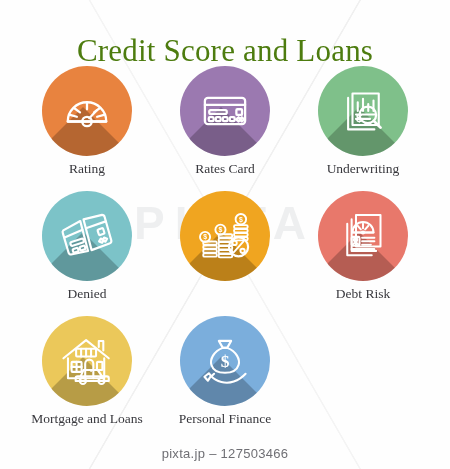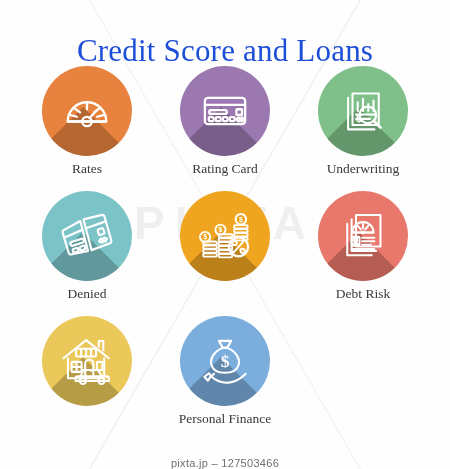--- a/index.html
+++ b/index.html
@@ -37,21 +37,21 @@
     font-family:"Liberation Sans", sans-serif;
     font-size:9px;letter-spacing:3px;
     color:rgba(120,130,140,.16);
     z-index:5;pointer-events:none;user-select:none;
   }
 
   .title{
     position:absolute;top:12px;left:0;right:0;
     text-align:center;
     font-size:31px;
-    color:#1d4ed8;
+    color:#4d7c0f;
     letter-spacing:.2px;
     font-weight:400;
     z-index:7;
   }
 
   .grid{
     position:absolute;
     top:66px;left:18px;
     width:414px;
     display:grid;
@@ -86,24 +86,24 @@
   .label{
     margin-top:6px;
     font-size:13.5px;
     color:#38383d;
     text-align:center;
     line-height:1.1;
     white-space:nowrap;
   }
   .footer{
     position:absolute;
-    left:0;right:0;bottom:0;
+    left:0;right:0;bottom:8px;
     text-align:center;
     font-family:"Liberation Sans", sans-serif;
-    font-size:11px;
+    font-size:13px;
     color:#6f6f74;
     letter-spacing:.3px;
     z-index:7;
   }
 </style>
 </head>
 <body>
 
 <div class="page">
 
@@ -128,21 +128,21 @@
               <path d="M32 22 L32 30"></path>
               <path d="M46.8 28.6 L40 33.6"></path>
               <path d="M12.6 36.4 L20.4 38.6"></path>
               <path d="M51.4 36.4 L43.6 38.6"></path>
               <circle cx="32" cy="44" r="5.4"></circle>
               <path d="M34.6 40.2 L43 31.4"></path>
             </g>
           </svg>
         </div>
       </div>
-      <div class="label">Rates</div>
+      <div class="label">Rating</div>
     </div>
 
     <div class="cell">
       <div class="circle-wrap">
         <div class="circle" style="background:#9B79B0">
           <div class="shadow"></div>
         </div>
         <div class="glyph">
           <svg width="56" height="56" viewBox="0 0 64 64">
             <g fill="none" stroke="#fff" stroke-width="2.6" stroke-linecap="round" stroke-linejoin="round">
@@ -153,21 +153,21 @@
               <rect x="21.5" y="39" width="5.5" height="4.6" rx="1.2"></rect>
               <rect x="29.5" y="39" width="5.5" height="4.6" rx="1.2"></rect>
               <rect x="37.5" y="39" width="5.5" height="4.6" rx="1.2"></rect>
               <rect x="45" y="30" width="6.5" height="6.5" rx="1.2"></rect>
               <path d="M47.5 39.2 L50.2 41.6 L47.5 44 L44.8 41.6 Z"></path>
               <path d="M51.2 39.2 L53.9 41.6 L51.2 44 L48.5 41.6 Z"></path>
             </g>
           </svg>
         </div>
       </div>
-      <div class="label">Rating Card</div>
+      <div class="label">Rates Card</div>
     </div>
 
 
     <div class="cell">
       <div class="circle-wrap">
         <div class="circle" style="background:#7FC08A">
           <div class="shadow"></div>
         </div>
         <div class="glyph">
           <svg width="56" height="56" viewBox="0 0 64 64">
@@ -316,20 +316,21 @@
               <rect x="43" y="33" width="6" height="9" rx="1"></rect>
 
               <path d="M25 49 L28 42 L44 42 L48.5 49"></path>
               <path d="M21.5 49 L54 49 A2 2 0 0 1 56 51 L56 54 L19.5 54 L19.5 51 A2 2 0 0 1 21.5 49 Z"></path>
               <circle cx="27.5" cy="54" r="3.4"></circle>
               <circle cx="48" cy="54" r="3.4"></circle>
             </g>
           </svg>
         </div>
       </div>
+      <div class="label">Mortgage and Loans</div>
     </div>
 
     <div class="cell">
       <div class="circle-wrap">
         <div class="circle" style="background:#7BAEDC">
           <div class="shadow"></div>
         </div>
         <div class="glyph">
           <svg width="56" height="56" viewBox="0 0 64 64">
             <g fill="none" stroke="#fff" stroke-width="2.4" stroke-linecap="round" stroke-linejoin="round">

